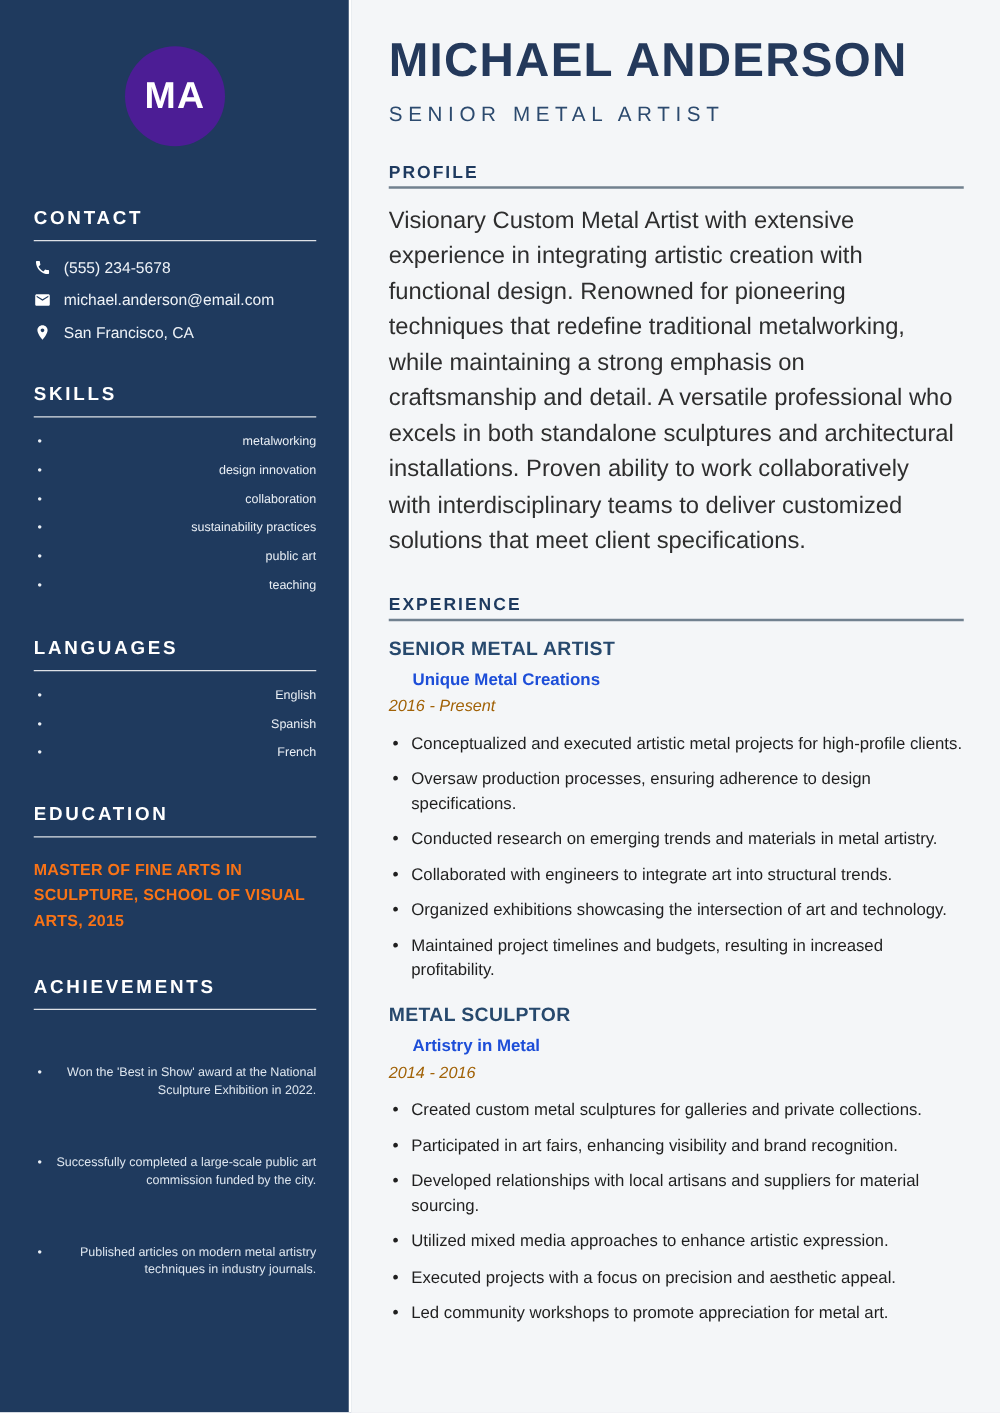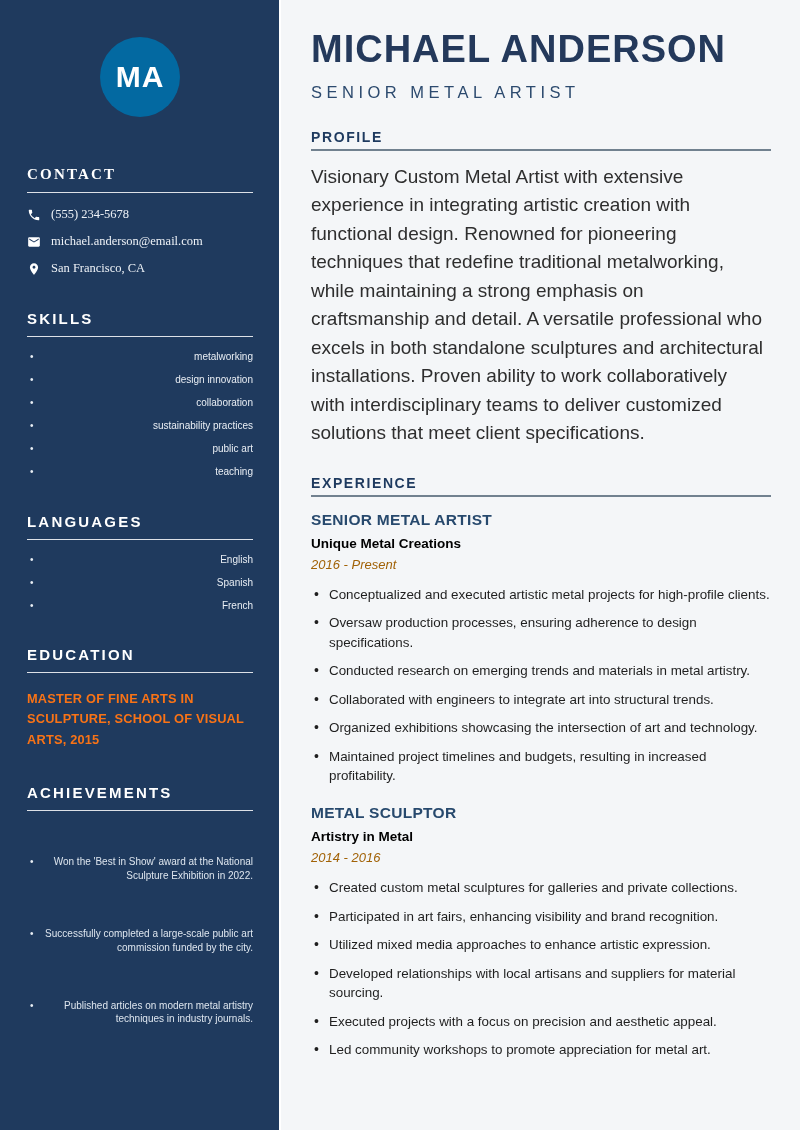--- a/index.html
+++ b/index.html
@@ -20,30 +20,30 @@
   .sidebar {
     flex: 0 0 281px;
     background: #1f3a5e;
     color: #e9eef4;
     padding: 37px 26px 20px 27px;
     border-right: 2px solid #ffffff;
   }
   .avatar {
     width: 80px; height: 80px;
     border-radius: 50%;
-    background: #0369a1;
+    background: #4c1d95;
     margin: 0 auto;
     display: flex; align-items: center; justify-content: center;
     color: #ffffff;
     font-size: 30px;
     font-weight: 700;
     letter-spacing: 1px;
   }
   .side-section { margin-top: 34px; }
-  .side-section.first { margin-top: 49px; font-family: Liberation Serif, serif; }
+  .side-section.first { margin-top: 49px; }
   .side-heading {
     color: #ffffff;
     font-size: 15px;
     font-weight: 700;
     letter-spacing: 2.2px;
     border-bottom: 1px solid rgba(255,255,255,0.85);
     padding-bottom: 9px;
   }
   .contact-list { margin-top: 14px; }
   .contact-item {
@@ -125,21 +125,22 @@
   .job-title {
     color: #27496d;
     font-size: 15.5px;
     font-weight: 700;
     letter-spacing: 0.3px;
   }
   .job-company {
     margin-top: 7px;
     font-size: 13.5px;
     font-weight: 700;
-    color: #000000;
+    color: #1d4ed8;
+    margin-left: 19px;
   }
   .job-dates {
     margin-top: 6px;
     font-size: 13px;
     font-style: italic;
     color: #a16207;
   }
   .job-bullets { list-style: none; margin-top: 13px; }
   .job-bullets li {
     position: relative;
@@ -263,21 +264,21 @@
       </div>
 
       <div class="job">
         <div class="job-title">METAL SCULPTOR</div>
         <div class="job-company">Artistry in Metal</div>
         <div class="job-dates">2014 - 2016</div>
         <ul class="job-bullets">
 
         <li>Created custom metal sculptures for galleries and private collections.</li>
             <li>Participated in art fairs, enhancing visibility and brand recognition.</li>
+            <li>Developed relationships with local artisans and suppliers for material sourcing.</li>
             <li>Utilized mixed media approaches to enhance artistic expression.</li>
-            <li>Developed relationships with local artisans and suppliers for material sourcing.</li>
             <li>Executed projects with a focus on precision and aesthetic appeal.</li>
             <li>Led community workshops to promote appreciation for metal art.</li>
           </ul>
       </div>
     </section>
   </main>
 </div>
 
 </body></html>

